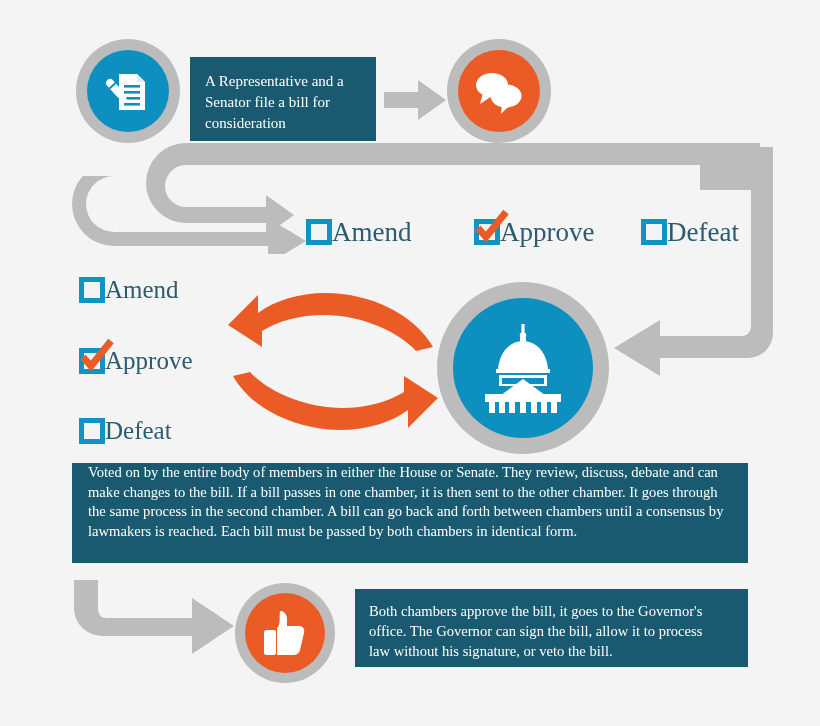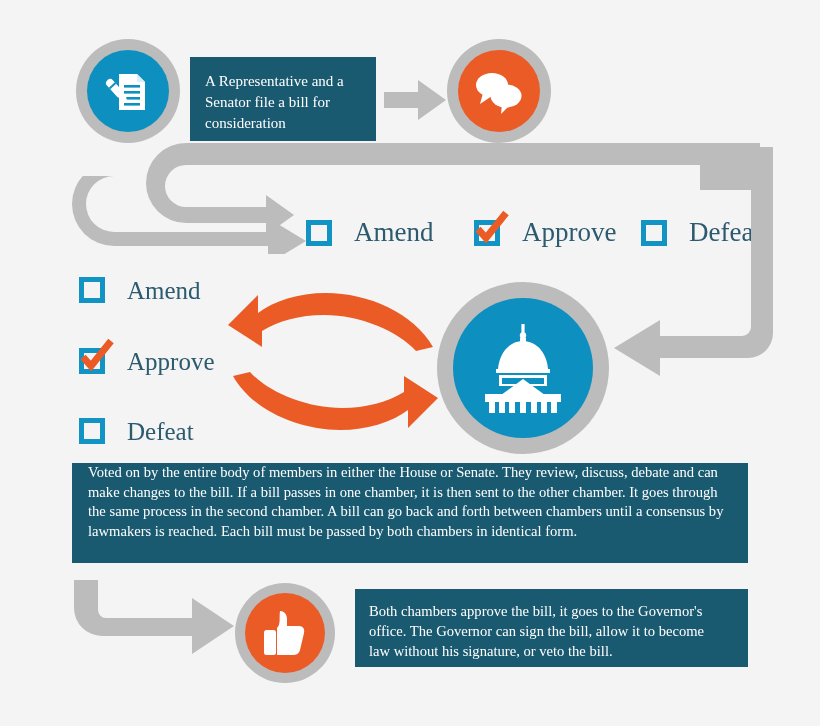--- a/index.html
+++ b/index.html
@@ -49,22 +49,21 @@
   }
   .tealbox .txt {
     display: block;
     white-space: pre-line;
   }
 
   
   .cbrow {
     position: absolute;
     display: flex;
-    align-items: center;
-    gap: 22px;
+    gap: 0;
   }
   .cbox {
     position: relative;
     width: 26px;
     height: 26px;
     box-sizing: border-box;
     border: 5px solid #1193c4;
     background: #f4f4f4;
     flex: 0 0 auto;
   }
@@ -262,17 +261,17 @@
     <div class="inner orange" style="width:80px; height:80px;">
       <svg width="46" height="48" viewBox="0 0 46 48">
         <path d="M18 2 C 22 2, 25 5, 25 10 L25 17 H37 C 41 17, 43 20, 42 24 L38 41 C 37 45, 34 46, 31 46 H15 V19 C 19 15, 17 9, 18 2 Z" fill="#ffffff"></path>
         <rect x="2" y="21" width="12" height="25" rx="2.5" fill="#ffffff"></rect>
       </svg>
     </div>
   </div>
 
   <div class="tealbox" style="left:355px; top:589px; width:393px; height:78px; padding:12px 14px;">
     <span class="txt" style="font-size:14.6px; line-height:20px;">Both chambers approve the bill, it goes to the Governor's
-office. The Governor can sign the bill, allow it to become
+office. The Governor can sign the bill, allow it to process
 law without his signature, or veto the bill.</span>
   </div>
 
 </div>
 
 </body></html>

